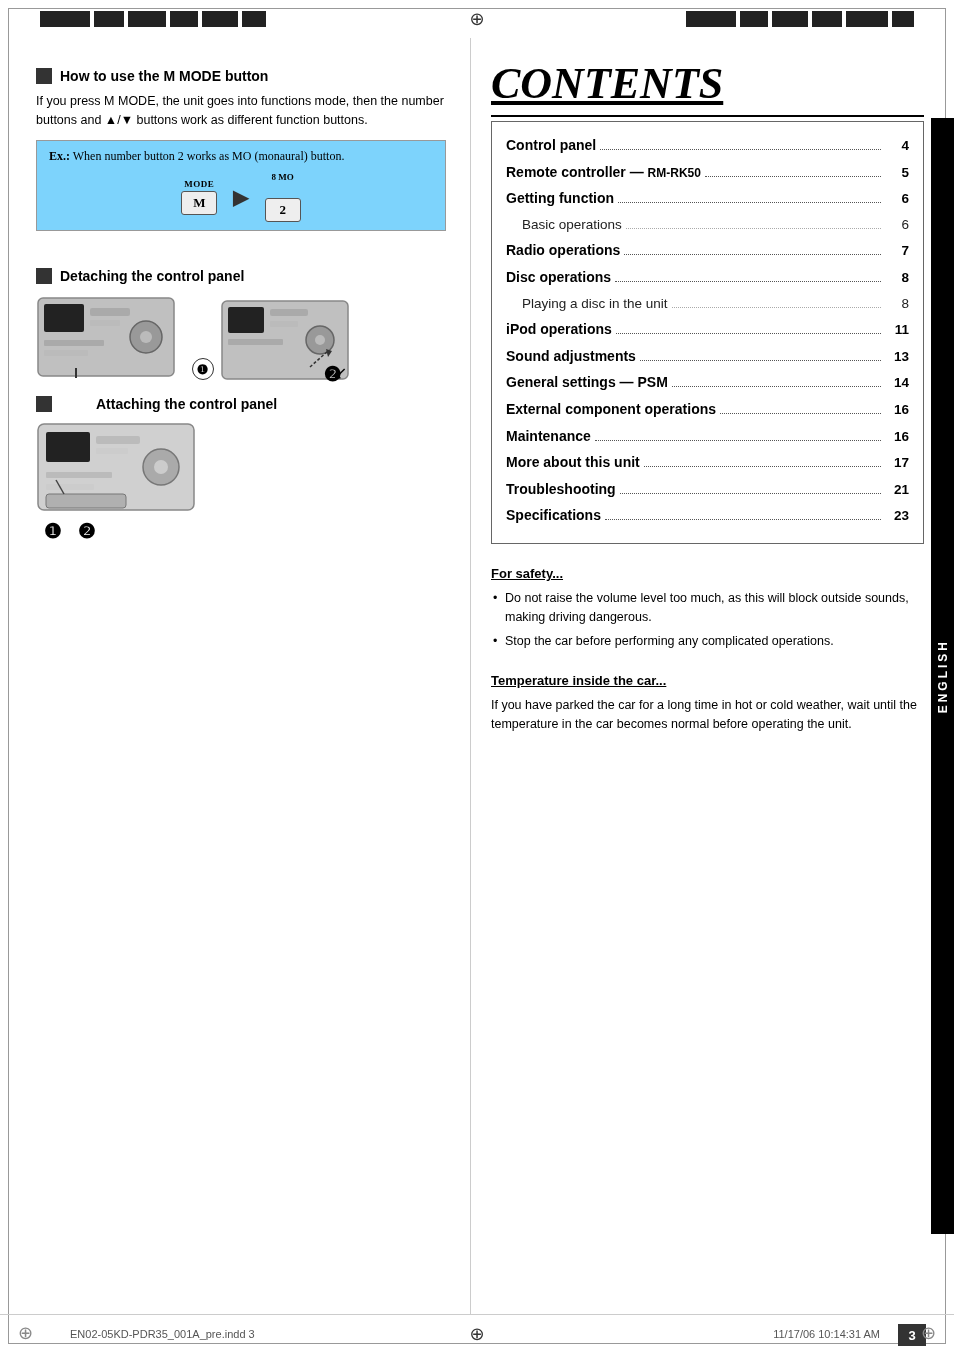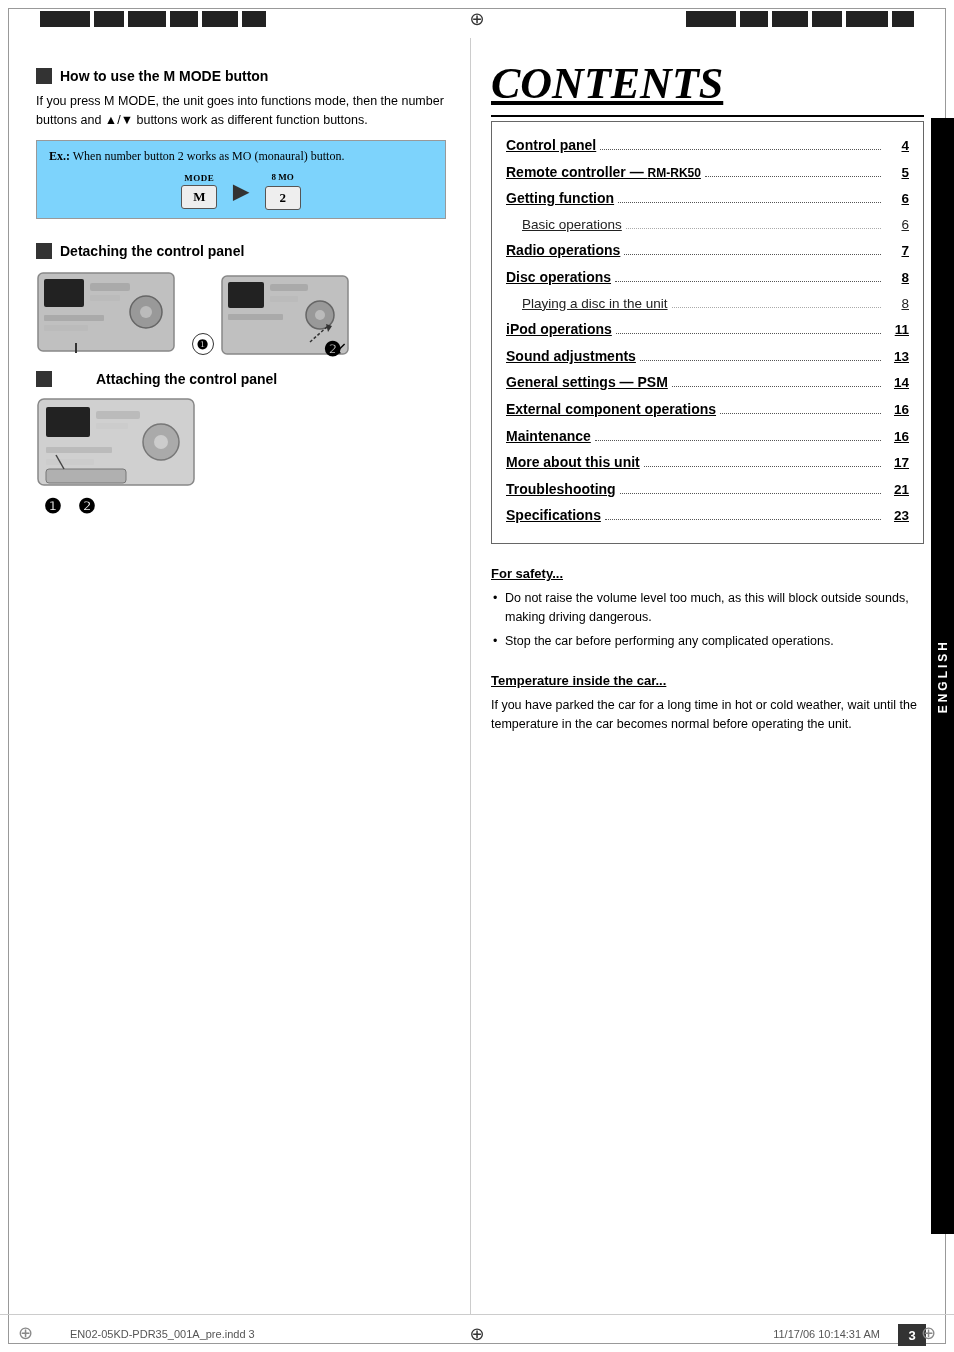--- a/index.html
+++ b/index.html
@@ -155,21 +155,21 @@
     .arrow-symbol {
       font-size: 20px;
       color: #333;
       font-weight: bold;
     }
 
     .num8-mo {
       display: flex;
       flex-direction: column;
       align-items: center;
-      gap: 4px;
+      gap: 16px;
     }
 
     .num8-mo-label {
       font-size: 9px;
       font-weight: bold;
     }
 
     
     .bold-section {
       font-weight: bold;
@@ -206,21 +206,20 @@
       border: none;
       border-top: 2px solid #000;
       margin-bottom: 4px;
     }
 
     .toc-row {
       display: flex;
       align-items: baseline;
       padding: 2px 0;
       line-height: 1.6;
-      text-decoration: underline;
     }
 
     .toc-label {
       font-size: 13.5px;
     }
 
     .toc-label.bold {
       font-weight: bold;
       font-size: 14px;
     }
@@ -390,21 +389,21 @@
         </div>
         <span class="arrow-symbol">▶</span>
         <div class="num8-mo">
           <span class="num8-mo-label">8  MO</span>
           <div class="button-rect">2</div>
         </div>
       </div>
     </div>
 
 
-    <div class="section-header" style="margin-top:24px;">
+    <div class="section-header" style="margin-top:37px;">
       <div class="section-icon"></div>
       <span class="section-title">Detaching the control panel</span>
     </div>
 
     <div class="panel-container">
       <div class="unit-wrapper">
         
         <svg width="140" height="82" viewBox="0 0 140 82">
           <rect x="2" y="2" width="136" height="78" rx="5" fill="#c0c0c0" stroke="#888" stroke-width="1.5"></rect>
           <rect x="8" y="8" width="40" height="28" rx="2" fill="#222"></rect>

